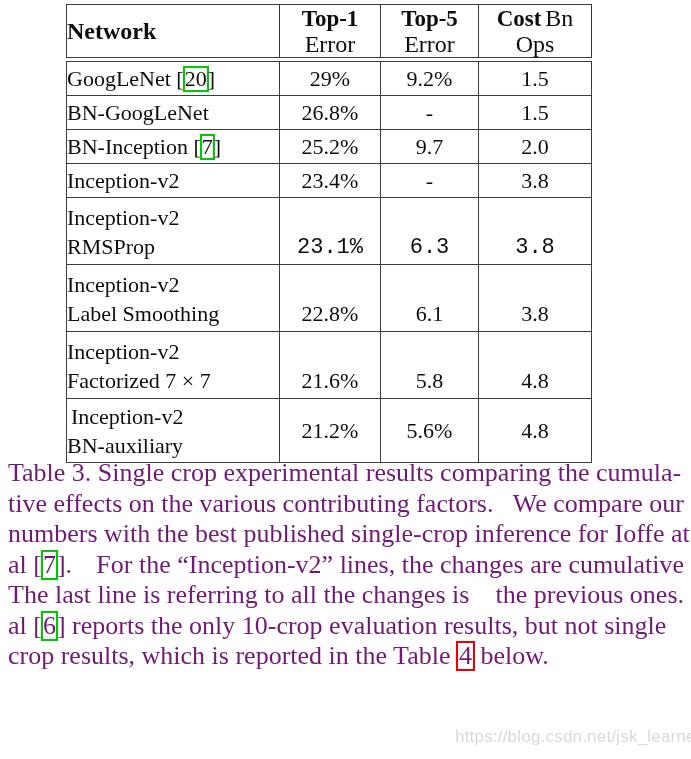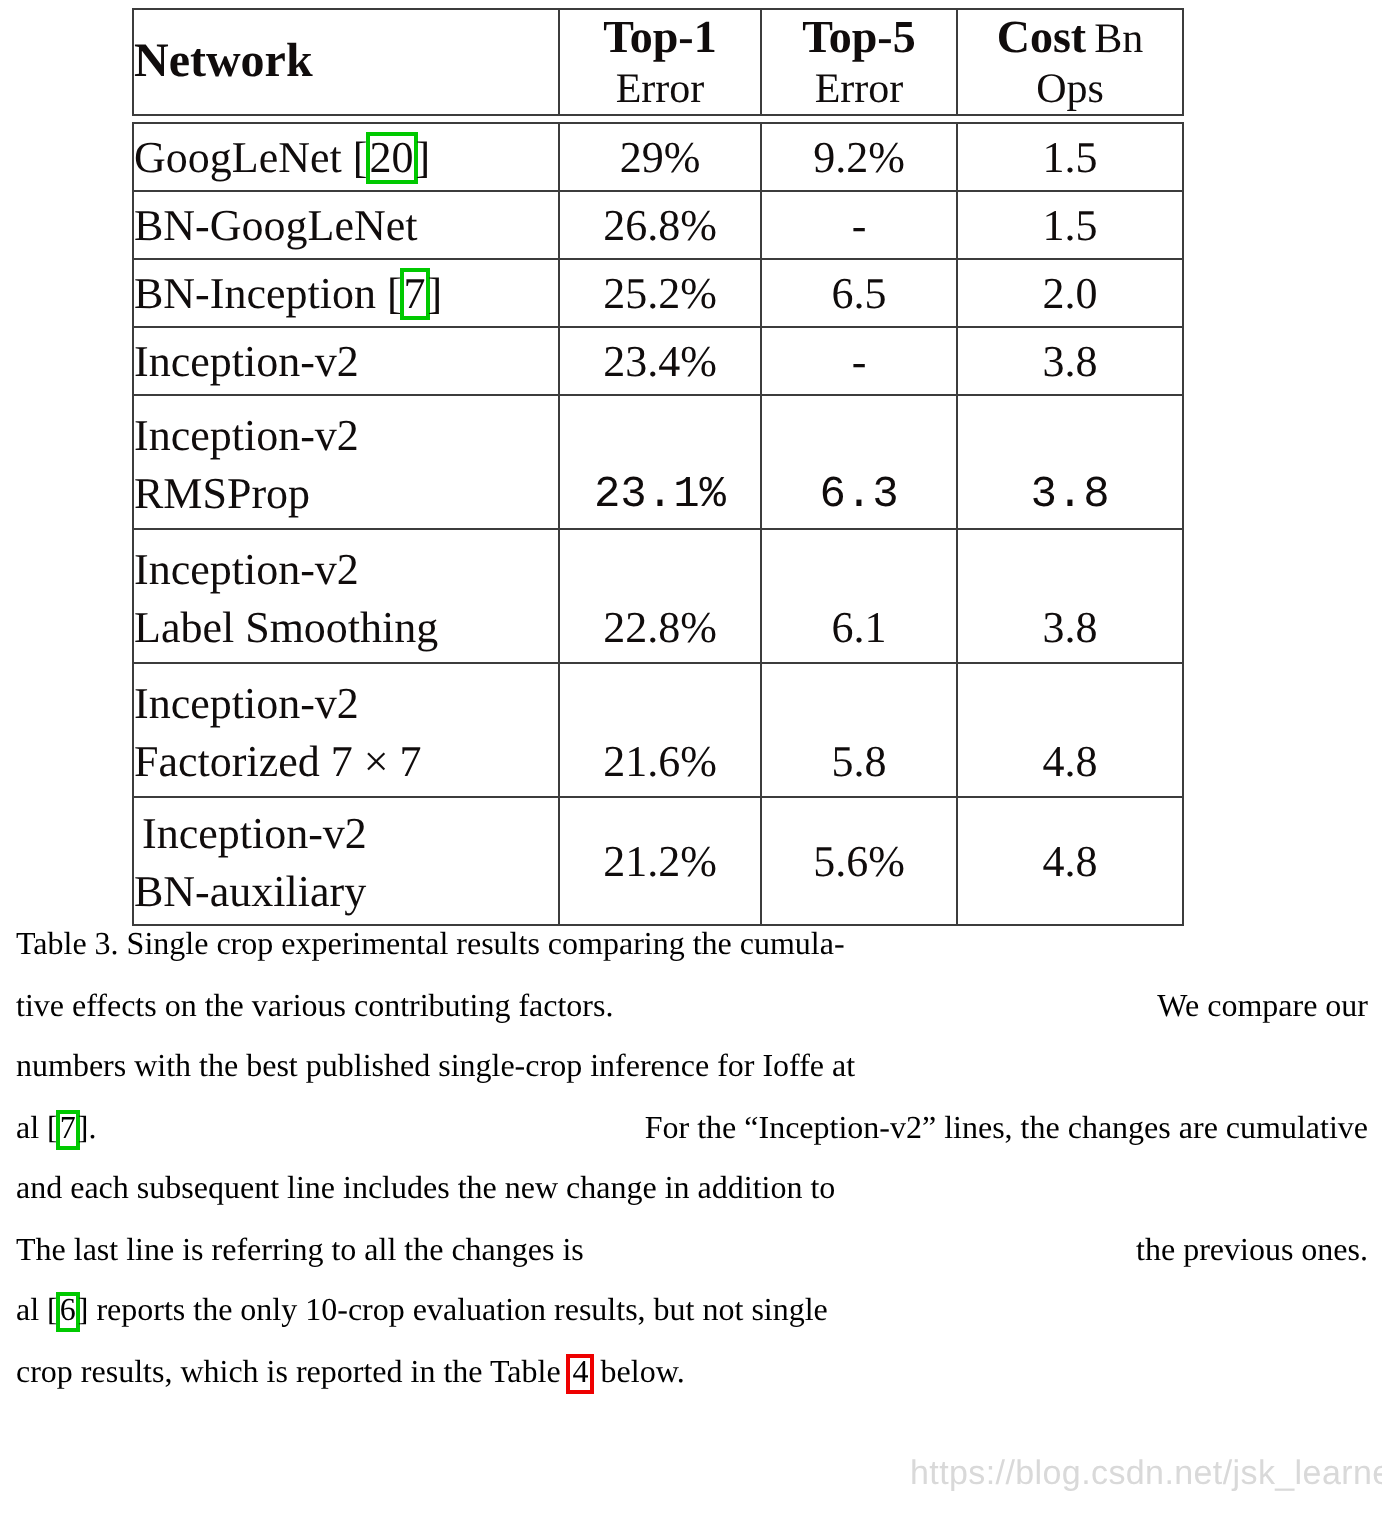--- a/index.html
+++ b/index.html
@@ -45,21 +45,21 @@
     border-bottom: none;
     padding: 4px 0 6px 0;
     text-align: center;
   }
   .hdr-top {
     font-weight: bold;
     font-size: 23px;
     line-height: 27px;
   }
   .hdr-sub {
-    font-size: 21px;
+    font-size: 24px;
     line-height: 25px;
   }
   th.net-head {
     text-align: left;
     padding-left: 14px;
     vertical-align: middle;
   }
   th.net-head .hdr-top {
     font-size: 24px;
   }
@@ -110,25 +110,25 @@
     padding: 0px 1px;
     margin: 0 -1px;
   }
 
   
   .caption {
     position: absolute;
     left: 8px;
     top: 458px;
     width: 676px;
-    font-size: 16px;
+    font-size: 26px;
     line-height: 30.5px;
     text-align: justify;
     text-justify: inter-word;
-    color: #000000;
+    color: #701a75;
   }
   .caption .ln {
     display: block;
     white-space: nowrap;
   }
   .caption .ln.stretch {
     display: flex;
     justify-content: space-between;
   }
   .caption .ln.stretch > span { white-space: pre; }
@@ -193,21 +193,21 @@
       <tr class="single">
         <td class="net">BN-GoogLeNet</td>
         <td class="num">26.8%</td>
         <td class="num">-</td>
         <td class="num b">1.5</td>
       </tr>
 
       <tr class="single">
         <td class="net"><span>BN-Inception [</span><span class="refbox-green">7</span><span>]</span></td>
         <td class="num">25.2%</td>
-        <td class="num">6.5</td>
+        <td class="num">9.7</td>
         <td class="num">2.0</td>
       </tr>
 
       <tr class="single">
         <td class="net">Inception-v2</td>
         <td class="num">23.4%</td>
         <td class="num">-</td>
         <td class="num">3.8</td>
       </tr>
 
@@ -263,21 +263,20 @@
     <span>We compare our</span>
   </span>
 
   <span class="ln">numbers with the best published single-crop inference for Ioffe at</span>
 
   <span class="ln stretch">
     <span><span>al [</span><span class="refbox-green">7</span><span>].</span></span>
     <span>For the “Inception-v2” lines, the changes are cumulative</span>
   </span>
 
-  <span class="ln">and each subsequent line includes the new change in addition to</span>
 
   <span class="ln stretch">
     <span>The last line is referring to all the changes is</span>
     <span>the previous ones.</span>
   </span>
 
 
   <span class="ln"><span>al [</span><span class="refbox-green">6</span><span>] reports the only 10-crop evaluation results, but not single</span></span>
 
   <span class="ln"><span>crop results, which is reported in the Table </span><span class="refbox-red">4</span><span> below.</span></span>

